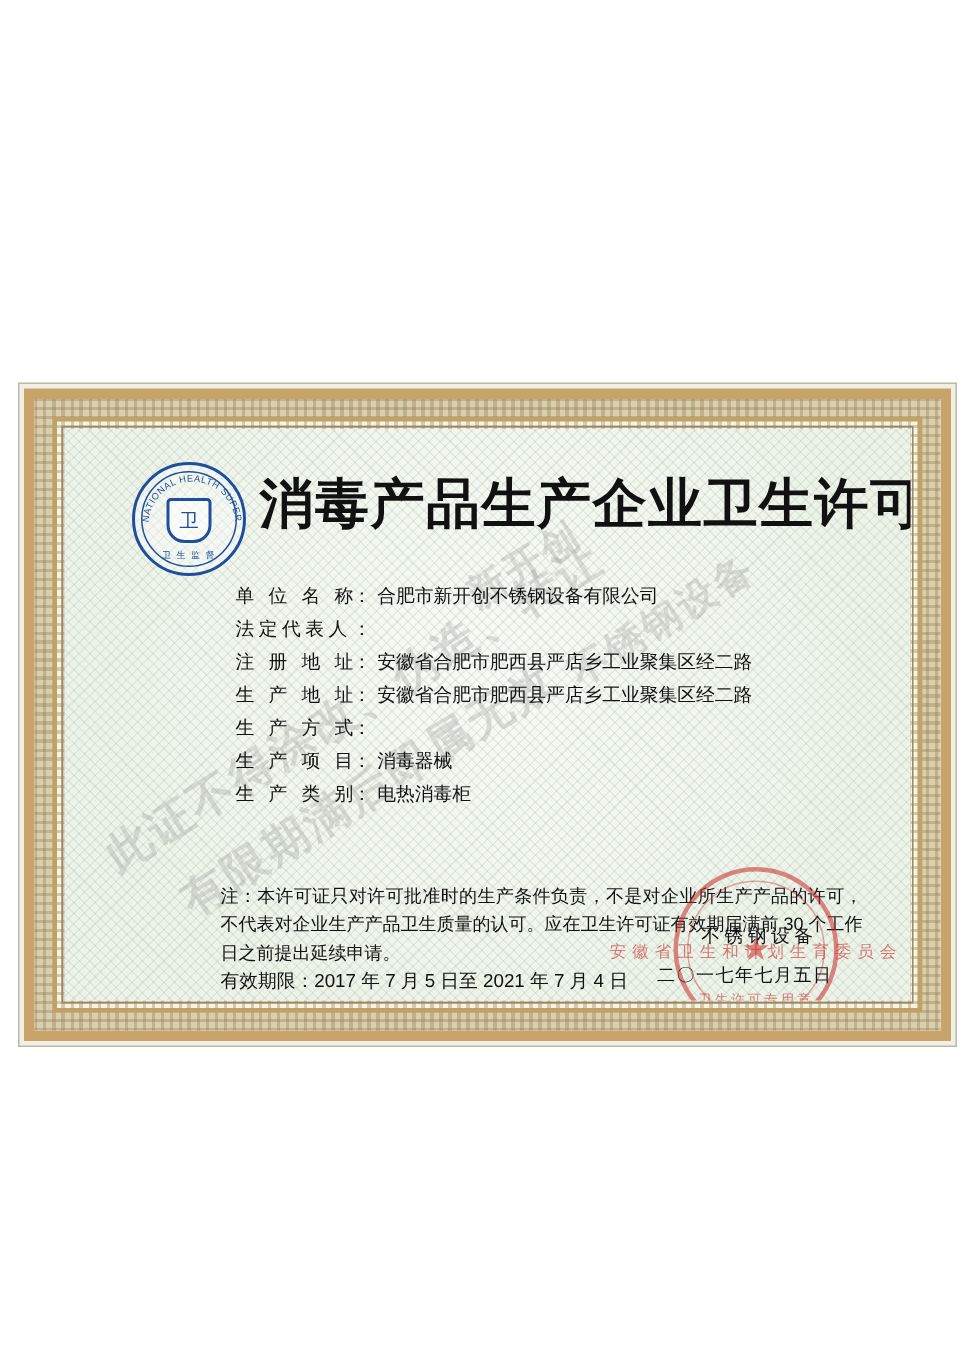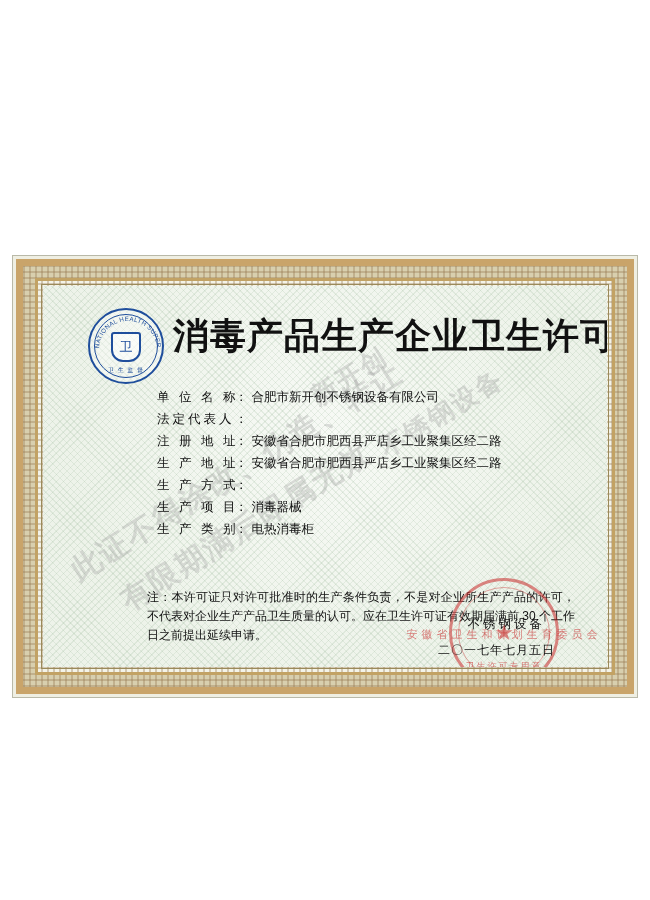--- a/index.html
+++ b/index.html
@@ -383,15 +383,16 @@
     <div class="issuer-text">不锈钢设备</div>
 
     <div class="seal">
       <div class="seal-inner"></div>
       <div class="seal-top">安徽省卫生和计划生育委员会</div>
       <div class="seal-star">★</div>
       <div class="seal-bottom">卫生许可专用章</div>
     </div>
 
     <div class="issue-date">二〇一七年七月五日</div>
+    <div class="validity">有效期限：2017 年 7 月 5 日至 2021 年 7 月 4 日</div>
 
   </div>
 </div>
 
 </body></html>

